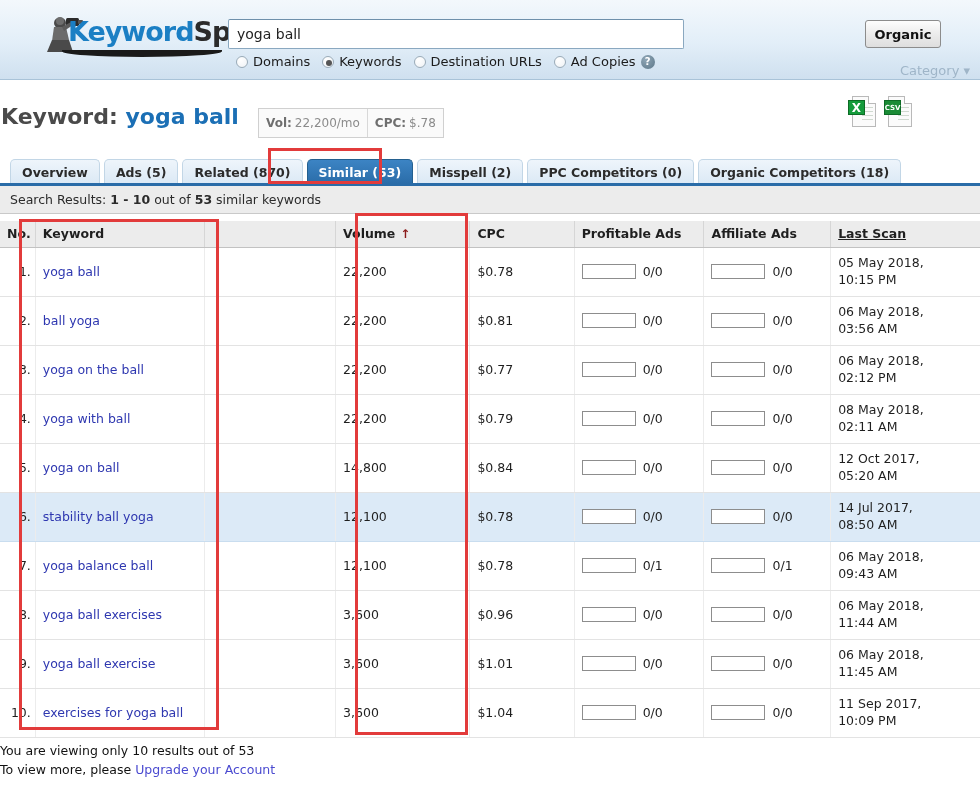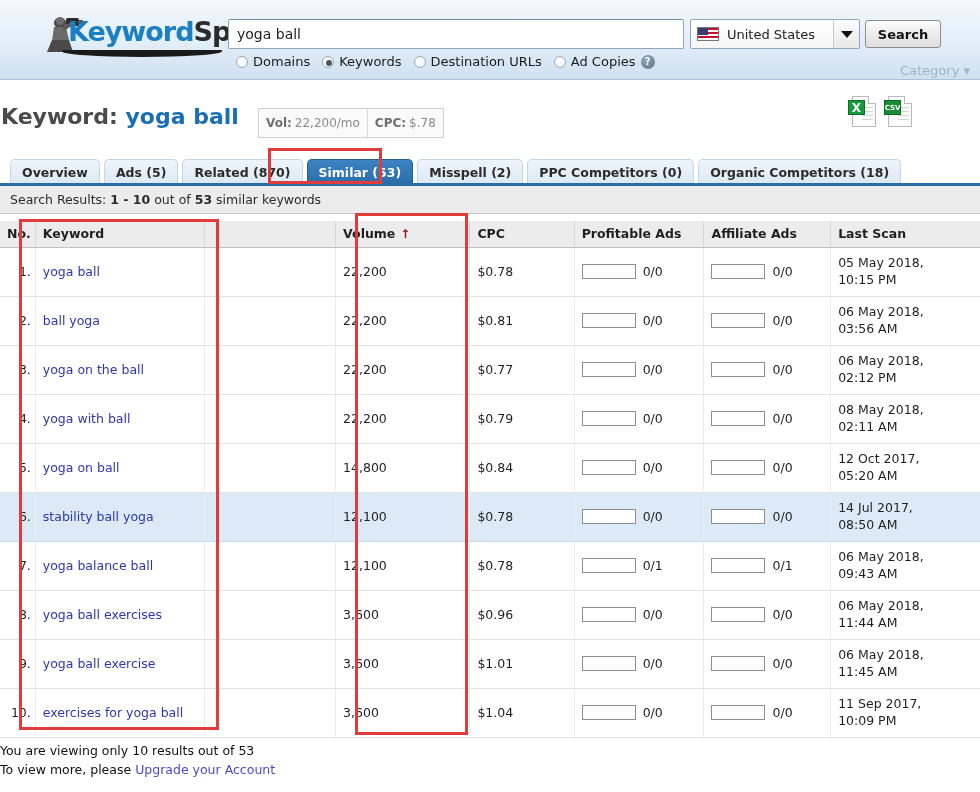--- a/index.html
+++ b/index.html
@@ -223,21 +223,21 @@
   #results-table th {
     background:#ececec;
     border-bottom:1px solid #c2c2c2;
     border-right:1px solid #d6d6d6;
     text-align:left;
     font-weight:bold; font-size:12.5px; color:#1f1f1f;
     height:26px; padding: 0 7px;
     vertical-align: middle;
     white-space:nowrap;
   }
-  #results-table th.last { border-right:none; }
+  #results-table th.last { border-right:none;text-decoration:underline; }
   #results-table td {
     border-bottom:1px solid #e3e3e3;
     border-right:1px solid #ececec;
     height:49px; padding: 0 7px;
     vertical-align: middle;
     color:#1f1f1f;
   }
   #results-table td.last { border-right:none; }
   #results-table tr.alt td { background:#dceaf7; border-bottom-color:#c9ddef; }
   .col-no    { width: 30px; text-align:right !important; padding-right:4px !important; color:#1f1f1f; }
@@ -290,32 +290,22 @@
       <circle cx="20" cy="7" r="4" fill="#6e6e6e"></circle>
     </svg>
     <div class="logo-swoosh"></div>
     <div class="logo-text">
       <span class="logo-kw">Keyword</span><span class="logo-spy">Spy</span><span class="logo-tm">™</span>
     </div>
   </div>
 
   <input id="search-input" type="text" value="yoga ball" placeholder="Enter a keyword or domain" style="">
 
-  <div id="country-select">
-    <span class="flag">
-      <span class="stripes"></span>
-        <span class="canton"></span>
-    </span>
-    <span id="country-label">United States</span>
-    <span id="country-arrow">
-        <i></i>
-      </span>
-  </div>
-
-  <button id="search-button">Search</button>
+
+  <button id="search-button">Organic</button>
 
   <div id="radio-row">
     <label class="radio-item">
       <span class="radio"></span>
       <span>Domains</span>
     </label>
     <label class="radio-item">
       <span class="radio checked"></span>
       <span>Keywords</span>
     </label>

